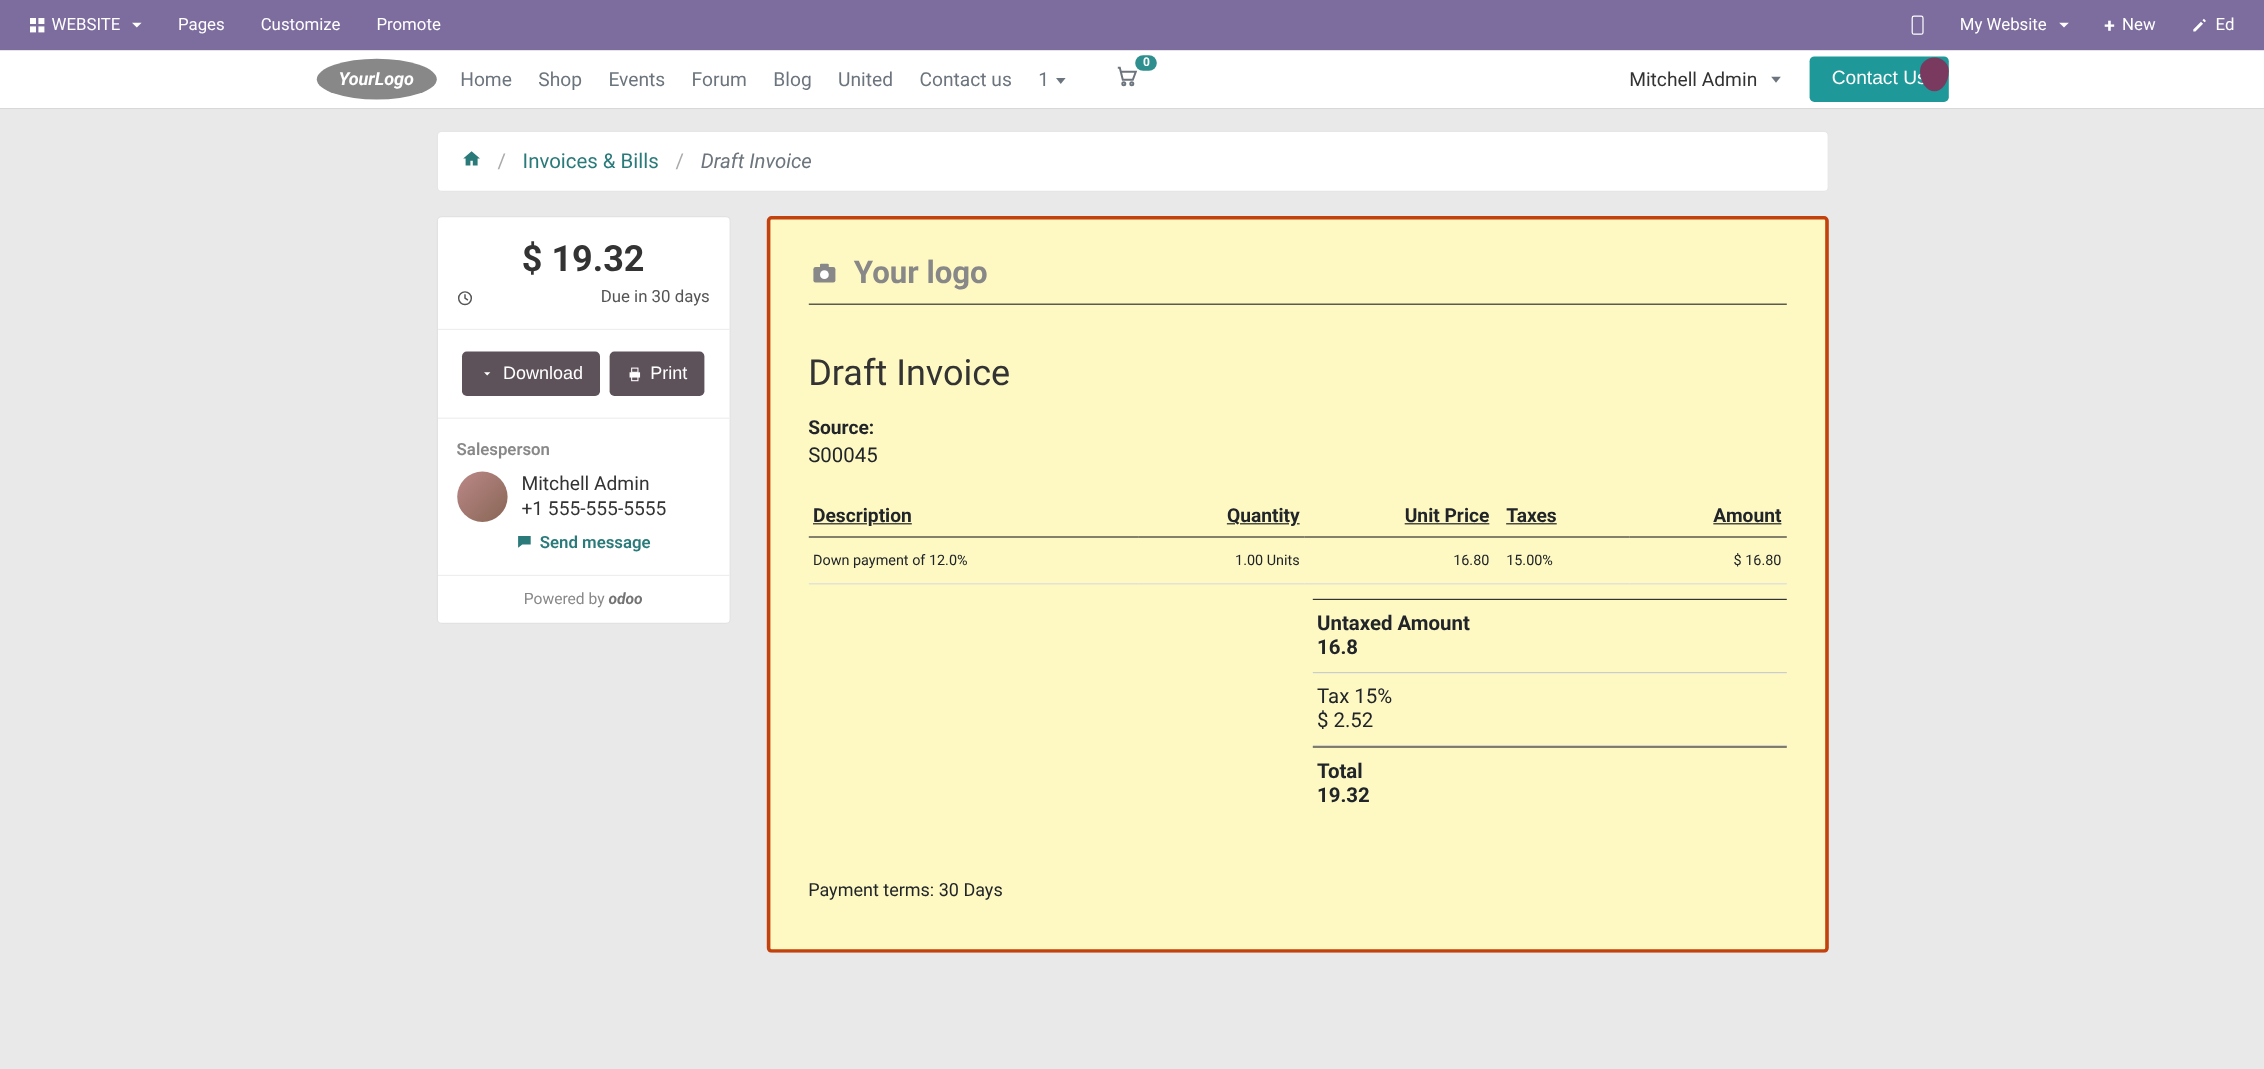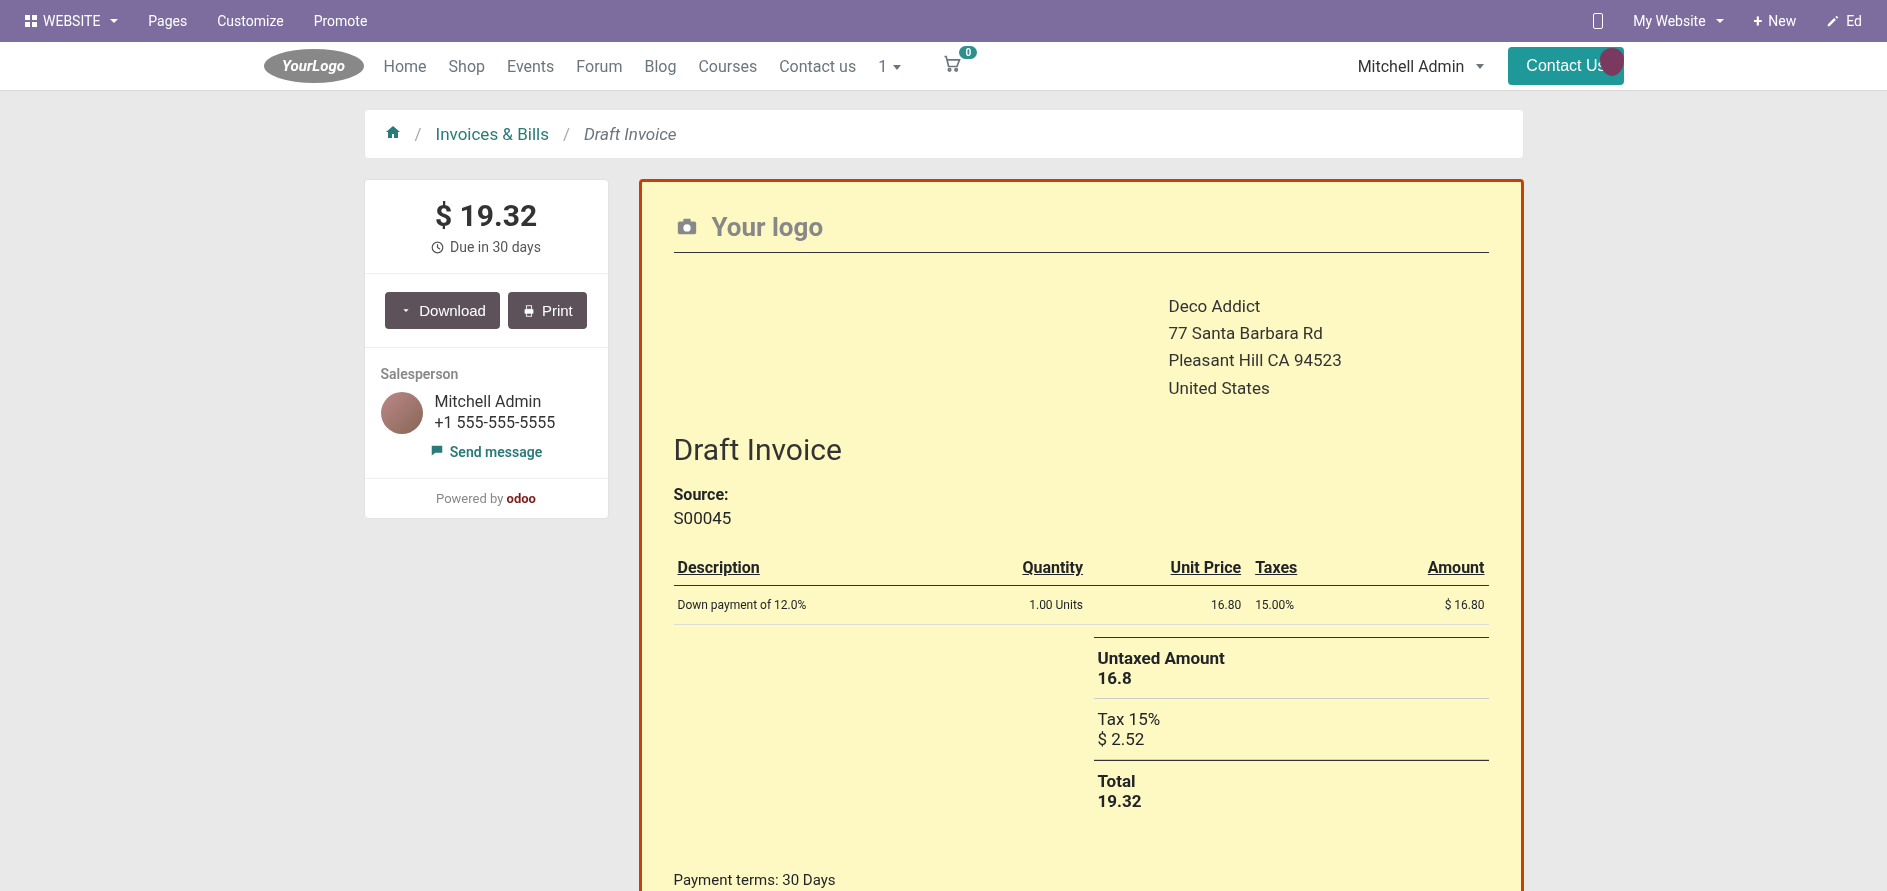--- a/index.html
+++ b/index.html
@@ -41,31 +41,31 @@
 .breadcrumb-bar .current { font-style: italic; }
 .home-icon { color: #2a7a7a; }
 
 
 .wrap { max-width: 1160px; margin: 20px auto 0 auto; display: flex; gap: 30px; align-items: flex-start; }
 
 
 .sidecard { background: #fff; border: 1px solid #e2e2e2; border-radius: 4px; width: 245px; flex-shrink: 0; }
 .sidecard .section { padding: 18px 16px; border-bottom: 1px solid #eee; }
 .amount { text-align: center; font-size: 30px; font-weight: 700; color: #333; }
-.due { text-align: center; color: #555; font-size: 14px; margin-top: 6px; display: flex; justify-content: center; gap: 6px; align-items: center; }
+.due { text-align: center; color: #555; font-size: 14px; margin-top: 6px; display: flex; justify-content: space-between; gap: 6px; align-items: center; }
 .btn-row { display: flex; gap: 8px; justify-content: center; }
 .btn { background: #5e525a; color: #fff; border: none; padding: 10px 14px; border-radius: 4px; font-size: 15px; cursor: pointer; display: flex; align-items: center; gap: 6px; }
 .sales-label { color: #888; font-size: 14px; font-weight: 600; margin-bottom: 10px; }
 .sales-row { display: flex; gap: 12px; align-items: flex-start; }
 .avatar { width: 42px; height: 42px; border-radius: 50%; background: linear-gradient(135deg,#b88,#865); }
 .sales-name { font-size: 16px; color: #333; }
 .sales-phone { font-size: 16px; color: #333; margin-top: 2px; }
 .send-msg { color: #2a7a7a; font-size: 14px; text-align: center; margin-top: 10px; display: flex; justify-content: center; gap: 6px; cursor: pointer; font-weight: 600; }
 .powered { text-align: center; padding: 12px; color: #888; font-size: 13px; }
-.powered .odoo { color: #7f1d1d; font-weight: bold; }
+.powered .odoo { color: #737373; font-weight: bold; font-style: italic; }
 
 
 .doc { background: #fef9c3; border: 3px solid #c2410c; border-radius: 4px; flex: 1; padding: 30px 32px 40px 32px; }
 .doc-header { border-bottom: 1.5px solid #333; padding-bottom: 10px; margin-bottom: 40px; display: flex; align-items: center; gap: 12px; }
 .doc-logo { font-size: 26px; color: #888; font-weight: 700; }
 .addr { text-align: left; margin-left: 495px; margin-bottom: 30px; line-height: 1.6; font-size: 17px; color: #333; }
 .doc-title { font-size: 30px; font-weight: 400; color: #333; margin-bottom: 18px; }
 .source-label { font-weight: 700; font-size: 16px; }
 .source-val { font-size: 17px; margin-top: 4px; margin-bottom: 22px; }
 
@@ -117,21 +117,21 @@
 
 <div class="navbar">
   <div class="nav-inner">
     <div class="logo">YourLogo</div>
     <div class="nav-links">
       <a>Home</a>
       <a>Shop</a>
       <a>Events</a>
       <a>Forum</a>
       <a>Blog</a>
-      <a>Courses</a>
+      <a>United</a>
       <a>Contact us</a>
       <a class="nav-caret">1</a>
     </div>
     <div class="cart" style="margin-left:40px;">
       <svg width="22" height="20" viewBox="0 0 24 24" fill="none" stroke="#6c757d" stroke-width="2">
           <path d="M3 3h2l3 12h10l3-8H6"></path>
           <circle cx="9" cy="19" r="1.5"></circle>
           <circle cx="17" cy="19" r="1.5"></circle>
         </svg>
       <span class="cart-badge">0</span>
@@ -215,26 +215,20 @@
   <div class="doc">
     <div class="doc-header">
       <svg width="26" height="22" viewBox="0 0 24 24" fill="#888">
           <rect x="2" y="6" width="20" height="14" rx="2"></rect>
           <circle cx="12" cy="13" r="4" fill="#fff"></circle>
           <rect x="8" y="3" width="8" height="4" rx="1"></rect>
         </svg>
       <span class="doc-logo">Your logo</span>
     </div>
 
-    <div class="addr">
-      <div>Deco Addict</div>
-      <div>77 Santa Barbara Rd</div>
-      <div>Pleasant Hill CA 94523</div>
-      <div>United States</div>
-    </div>
 
     <div class="doc-title">Draft Invoice</div>
     <div class="source-label">Source:</div>
     <div class="source-val">S00045</div>
 
     <table class="items">
       <thead>
         <tr>
           <th>Description</th>
           <th class="r">Quantity</th>

